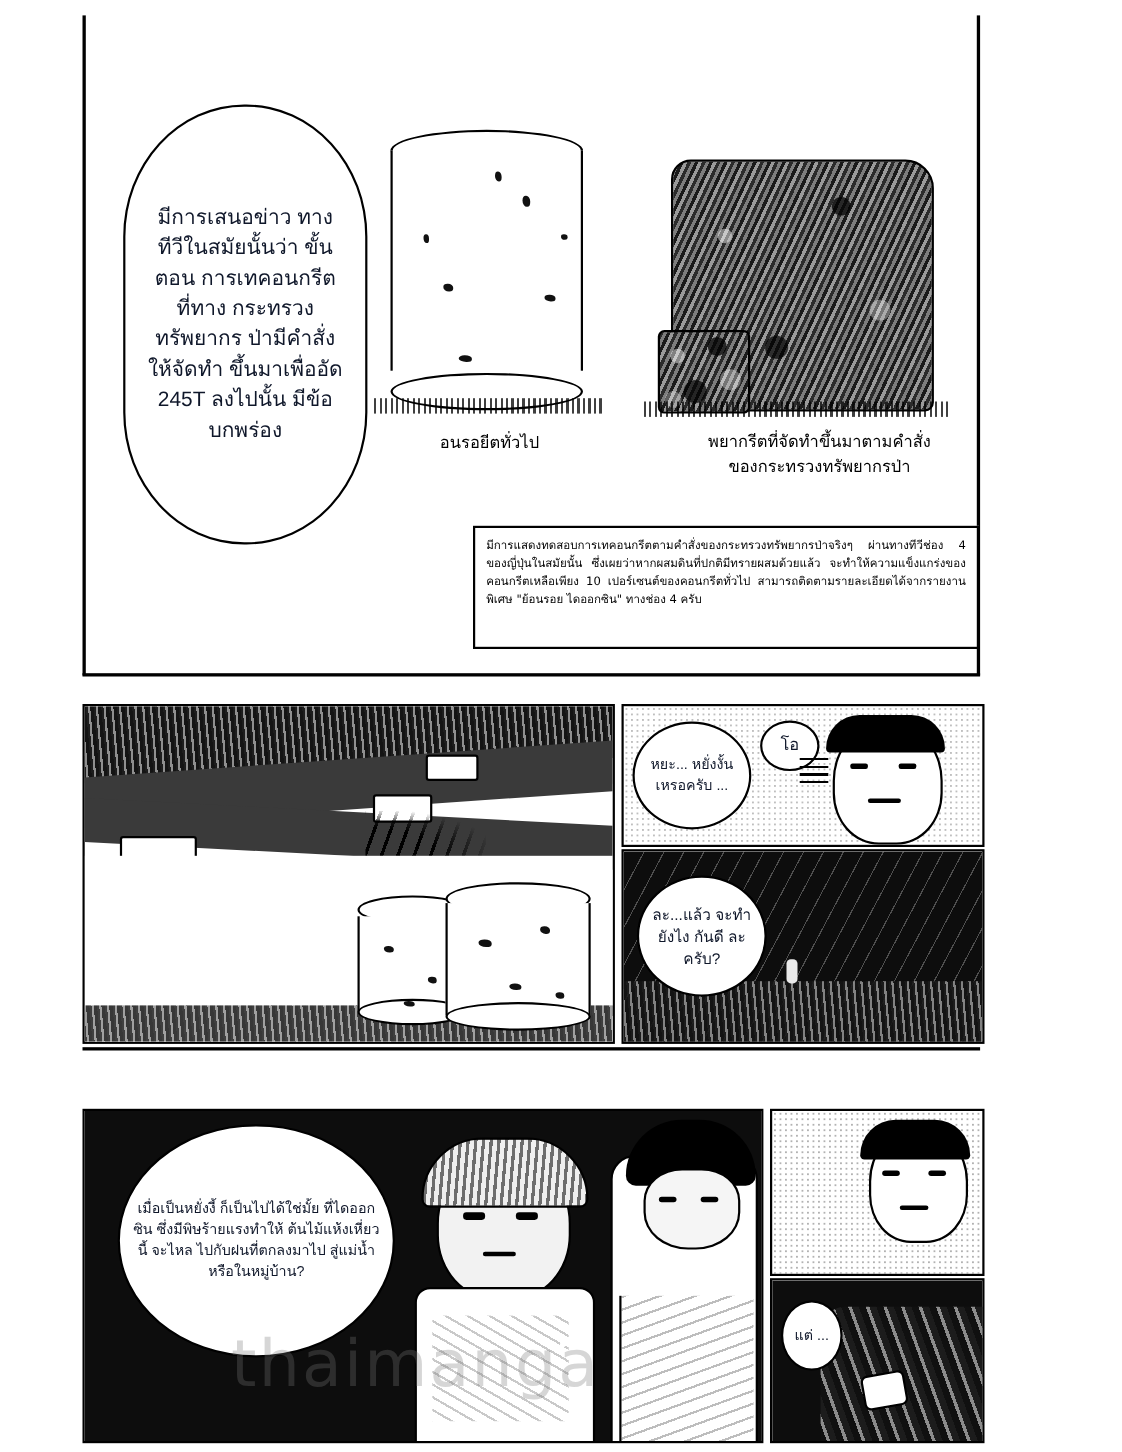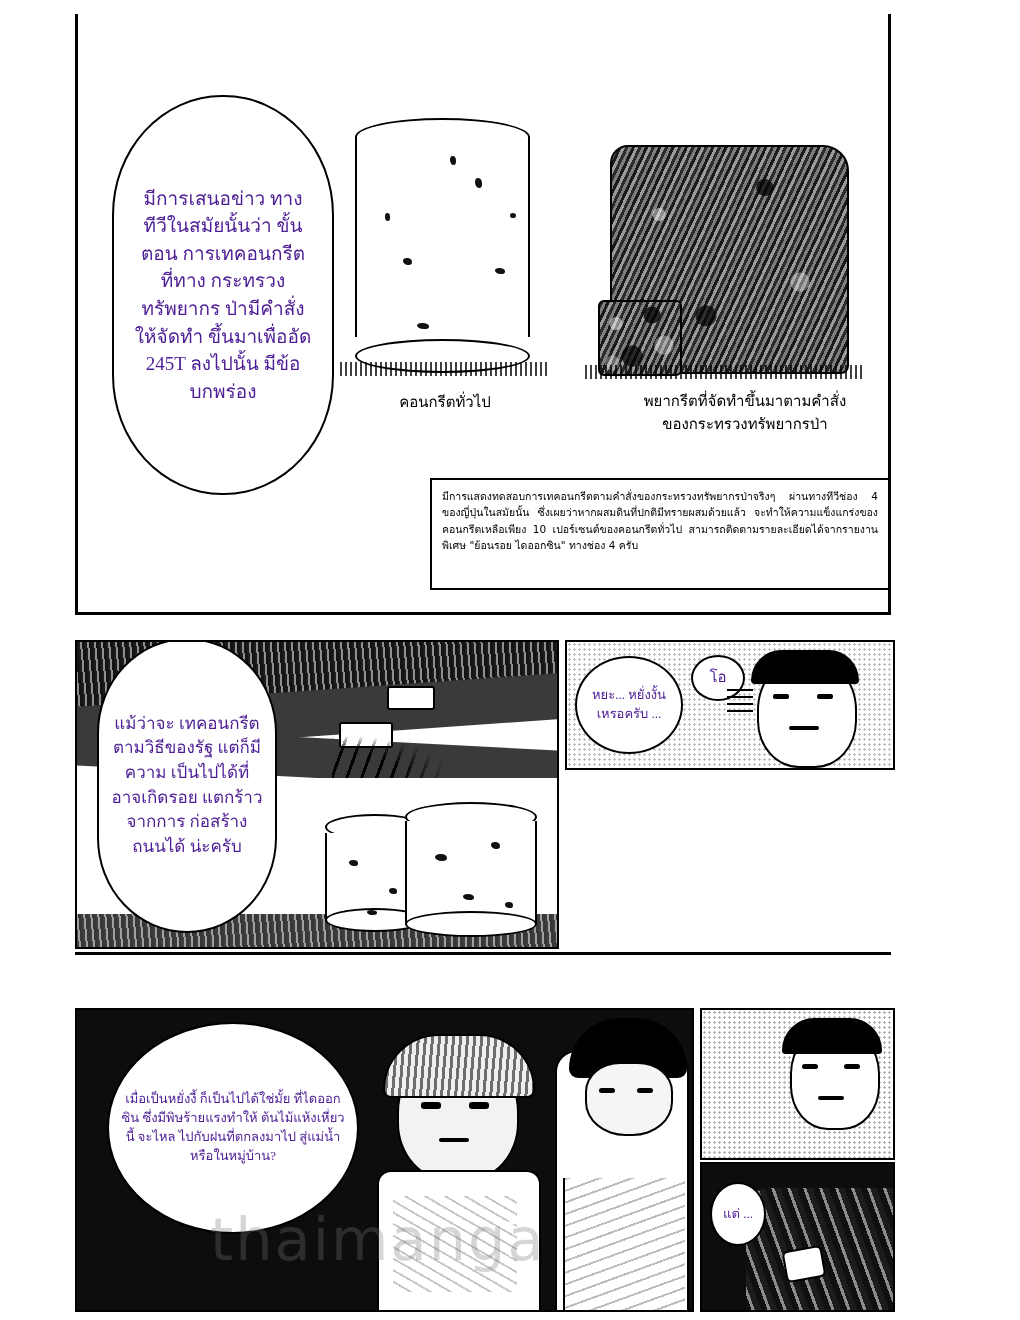--- a/index.html
+++ b/index.html
@@ -2,21 +2,21 @@
 <html><head>
 <meta charset="utf-8">
 <style>
   html,body{margin:0;padding:0;background:#ffffff;}
   body{width:1020px;height:1320px;position:relative;font-family:"DejaVu Sans",sans-serif;overflow:hidden;}
   .page{position:absolute;inset:0;background:#fff;}
 
   
   .panel{position:absolute;background:#fff;border:2px solid #000;overflow:hidden;}
   .balloon{position:absolute;background:#fff;border:2px solid #000;display:flex;align-items:center;justify-content:center;text-align:center;box-sizing:border-box;}
-  .thai{font-family:Liberation Serif, serif;line-height:1.45;color:#4c1d95;}
+  .thai{font-family:Liberation Sans, sans-serif;line-height:1.45;color:#0f172a;}
   .cap{position:absolute;text-align:center;color:#000;font-family:"DejaVu Sans",sans-serif;}
 
   
   .frame-right{position:absolute;left:888px;top:14px;width:3px;height:600px;background:#000;}
   .frame-top-l{position:absolute;left:75px;top:14px;width:3px;height:600px;background:#000;}
 
   
   .cyl{position:absolute;}
   .cyl .top{position:absolute;left:0;top:0;width:100%;height:38px;border:2px solid #000;border-radius:50%;background:#fff;box-sizing:border-box;}
   .cyl .body{position:absolute;left:0;top:19px;width:100%;border-left:2px solid #000;border-right:2px solid #000;background:#fff;box-sizing:border-box;}
@@ -68,21 +68,21 @@
       <div class="bot"></div>
       <div class="speck" style="left:48px;top:140px;width:9px;height:7px;"></div>
       <div class="speck" style="left:120px;top:60px;width:7px;height:10px;"></div>
       <div class="speck" style="left:140px;top:150px;width:10px;height:6px;"></div>
       <div class="speck" style="left:62px;top:205px;width:12px;height:6px;"></div>
       <div class="speck" style="left:95px;top:38px;width:6px;height:9px;"></div>
       <div class="speck" style="left:30px;top:95px;width:5px;height:8px;"></div>
       <div class="speck" style="left:155px;top:95px;width:6px;height:5px;"></div>
     </div>
     <div class="ground" style="left:340px;top:362px;width:210px;"></div>
-    <div class="cap" style="left:330px;top:390px;width:230px;font-size:15px;">คอนกรีตทั่วไป</div>
+    <div class="cap" style="left:330px;top:390px;width:230px;font-size:15px;">อนรอยีตทั่วไป</div>
 
     <div class="rough" style="left:610px;top:145px;width:235px;height:225px;border-radius:18px 26px 8px 10px;"></div>
     <div class="rough" style="left:598px;top:300px;width:80px;height:72px;border-radius:6px;"></div>
     <div class="ground" style="left:585px;top:365px;width:280px;"></div>
     <div class="cap" style="left:600px;top:390px;width:290px;font-size:15px;line-height:1.5;">
       <div>พยากรีตที่จัดทำขึ้นมาตามคำสั่ง</div>
       <div>ของกระทรวงทรัพยากรป่า</div>
     </div>
 
     <div class="balloon thai" style="left:112px;top:95px;width:222px;height:400px;border-radius:110px/120px;font-size:19px;padding:0 18px;">
@@ -126,23 +126,20 @@
     <div class="cyl" style="left:328px;top:160px;width:132px;height:135px;">
       <div class="top" style="height:30px;"></div>
         <div class="body" style="height:102px;"></div>
         <div class="bot" style="height:26px;"></div>
       <div class="speck" style="left:30px;top:52px;width:12px;height:7px;"></div>
       <div class="speck" style="left:86px;top:40px;width:9px;height:7px;"></div>
       <div class="speck" style="left:58px;top:92px;width:11px;height:6px;"></div>
       <div class="speck" style="left:100px;top:100px;width:8px;height:6px;"></div>
     </div>
 
-    <div class="balloon thai" style="left:20px;top:-4px;width:180px;height:295px;border-radius:90px/95px;font-size:17px;padding:0 12px;">
-      <span>แม้ว่าจะ เทคอนกรีต ตามวิธีของรัฐ แต่ก็มีความ เป็นไปได้ที่ อาจเกิดรอย แตกร้าวจากการ ก่อสร้างถนนได้ น่ะครับ</span>
-    </div>
   </div>
 
   <div class="panel" style="left:565px;top:640px;width:326px;height:126px;">
     <div class="halftone" style="left:0;top:0;width:100%;height:100%;opacity:.25;"></div>
 
     <div style="position:absolute;left:190px;top:14px;width:96px;height:108px;border:2px solid #000;border-radius:48% 48% 42% 42%;background:#fff;"></div>
     <div class="blackfill" style="left:184px;top:8px;width:108px;height:34px;border-radius:50px 50px 6px 6px;"></div>
     <div class="blackfill" style="left:206px;top:52px;width:16px;height:5px;border-radius:2px;"></div>
     <div class="blackfill" style="left:250px;top:52px;width:16px;height:5px;border-radius:2px;"></div>
     <div class="blackfill" style="left:222px;top:84px;width:30px;height:4px;border-radius:3px;"></div>
@@ -150,20 +147,31 @@
     <div class="balloon thai" style="left:8px;top:14px;width:108px;height:98px;border-radius:54px/49px;font-size:13px;padding:0 8px;">
       <span>หยะ... หยั่งงั้น เหรอครับ ...</span>
     </div>
 
     <div class="balloon thai" style="left:124px;top:13px;width:54px;height:46px;border-radius:27px/23px;font-size:15px;">
       <span>โอ</span>
     </div>
     <div style="position:absolute;left:160px;top:42px;width:26px;height:28px;background:repeating-linear-gradient(0deg,#000 0 2px,transparent 2px 7px);"></div>
   </div>
 
+  <div class="panel" style="left:565px;top:772px;width:326px;height:173px;">
+    <div class="darkscene" style="left:0;top:0;width:100%;height:100%;"></div>
+    <div style="position:absolute;left:0;top:0;width:100%;height:100%;
+        background:repeating-linear-gradient(-62deg,rgba(255,255,255,.55) 0 1px,transparent 1px 16px);opacity:.5;"></div>
+    <div class="grassy" style="left:0;top:118px;width:100%;height:55px;opacity:.9;"></div>
+    <div style="position:absolute;left:148px;top:98px;width:10px;height:22px;background:#e9e9e9;border-radius:4px;"></div>
+
+    <div class="balloon thai" style="left:12px;top:22px;width:118px;height:110px;border-radius:59px/55px;font-size:14px;padding:0 8px;">
+      <span>ละ...แล้ว จะทำยังไง กันดี ละครับ?</span>
+    </div>
+  </div>
 
   <div class="blackfill" style="left:75px;top:952px;width:816px;height:3px;"></div>
 
   <div class="panel" style="left:75px;top:1008px;width:615px;height:300px;">
     <div class="darkscene" style="left:0;top:0;width:100%;height:100%;"></div>
 
     <div style="position:absolute;left:320px;top:38px;width:118px;height:130px;border:2px solid #000;border-radius:48% 48% 44% 44%;background:#f2f2f2;"></div>
     <div style="position:absolute;left:306px;top:24px;width:148px;height:60px;background:
         repeating-linear-gradient(95deg,#efefef 0 4px,#6d6d6d 4px 7px);border-radius:70px 70px 10px 10px;border:2px solid #000;"></div>
     <div class="blackfill" style="left:344px;top:92px;width:20px;height:7px;border-radius:3px;"></div>

